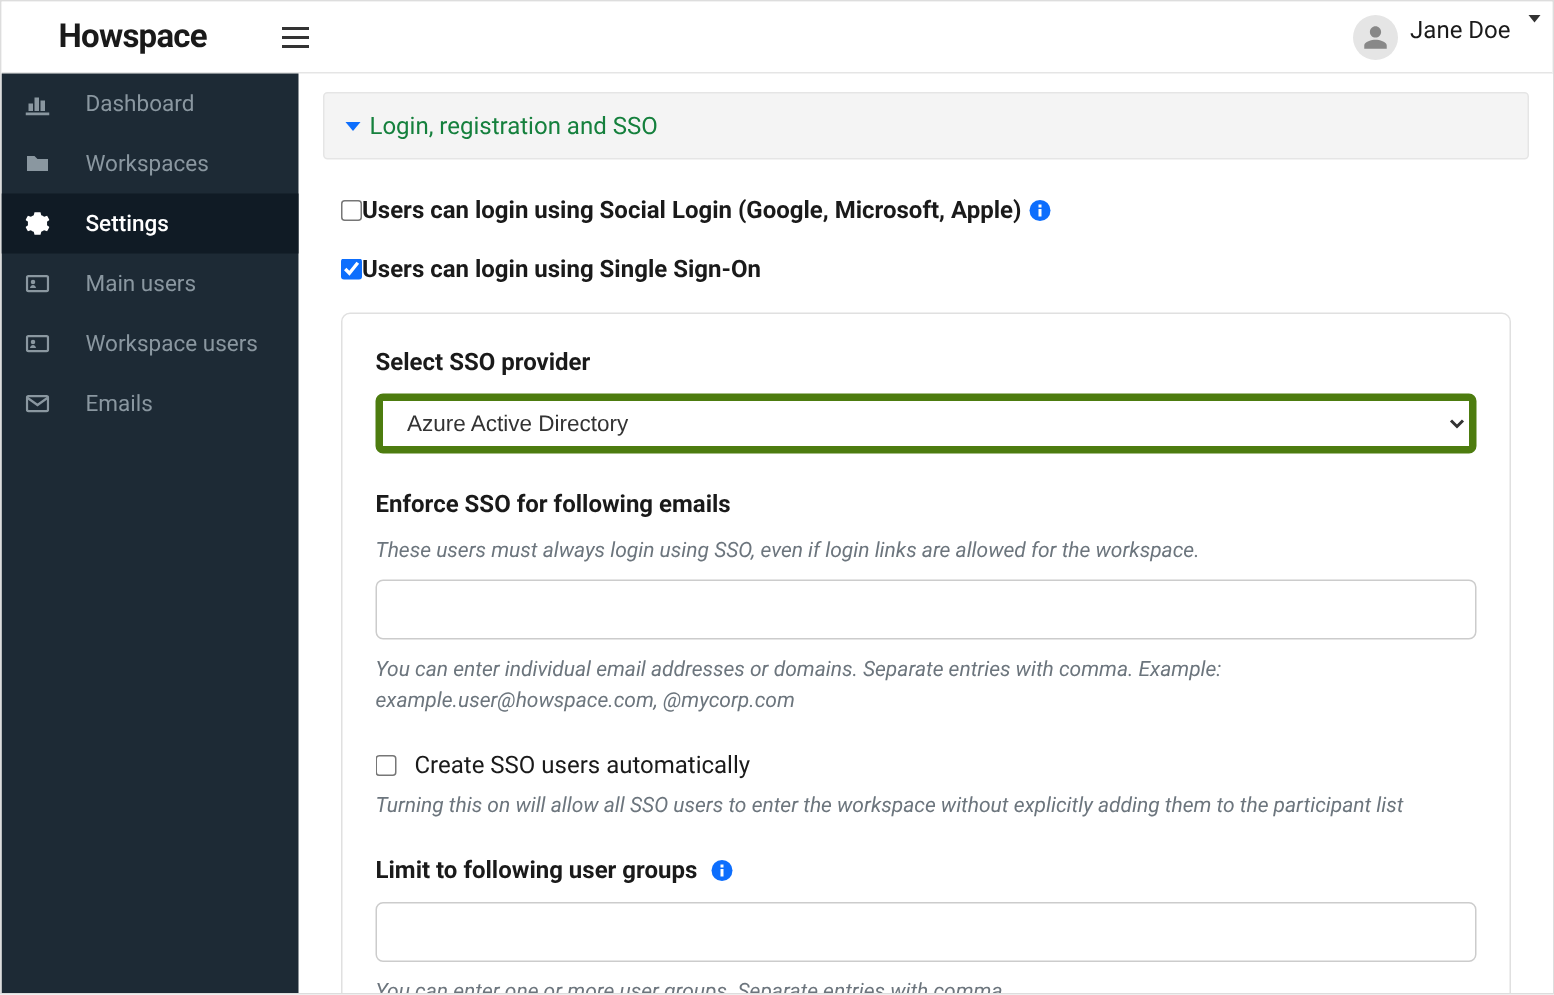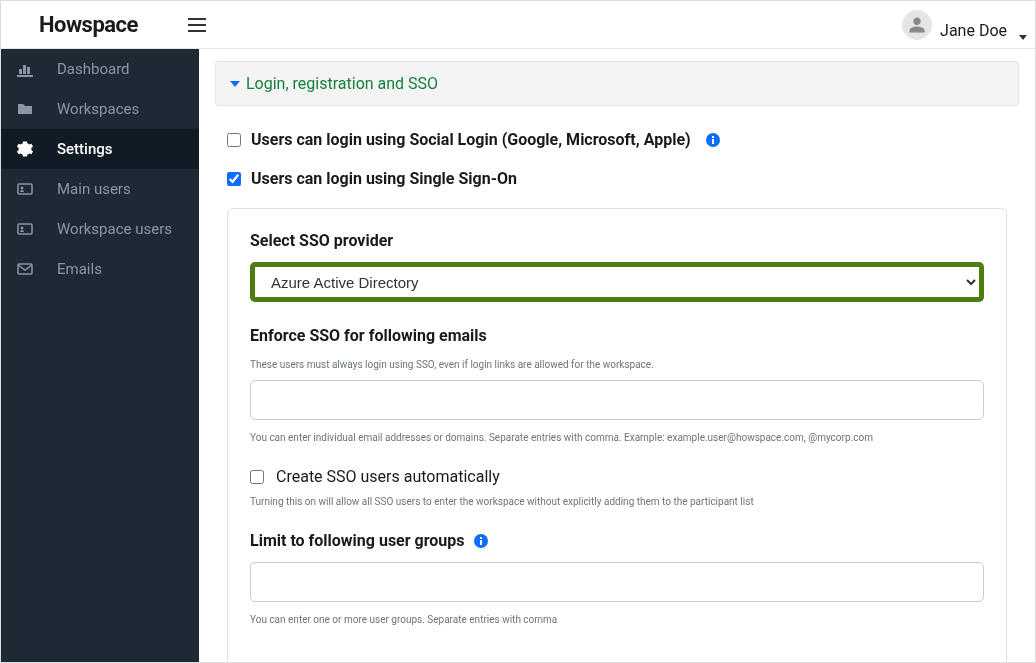--- a/index.html
+++ b/index.html
@@ -39,21 +39,21 @@
 }
 .hamburger-icon span {
   display: block;
   height: 2px;
   background: #333;
   width: 100%;
 }
 .topbar-spacer { flex: 1; }
 .user-menu {
   display: flex;
-  align-items: flex-end;
+  align-items: flex-start;
   gap: 8px;
   cursor: pointer;
 }
 .avatar {
   width: 30px;
   height: 30px;
   border-radius: 50%;
   background: #e5e5e5;
   display: flex;
   align-items: center;
@@ -116,21 +116,21 @@
   color: #15803d;
   font-size: 16px;
   font-weight: 400;
 }
 .section-body {
   padding: 24px 12px 0 12px;
 }
 .check-row {
   display: flex;
   align-items: center;
-  gap: 10px;
+  gap: 0;
   margin-bottom: 20px;
 }
 .check-row input[type="checkbox"] {
   width: 14px; height: 14px;
   accent-color: #0d6efd;
   cursor: pointer;
 }
 .check-row label {
   font-weight: 700;
   font-size: 16px;
@@ -166,24 +166,25 @@
   border: 5px solid #4d7c0f;
   border-radius: 5px;
   padding: 0 12px;
   font-size: 15px;
   color: #333;
   background: #fff;
   cursor: pointer;
   margin-bottom: 24px;
 }
 .help-text {
-  font-size: 10px;
+  font-size: 14px;
   color: #6c757d;
   margin-bottom: 8px;
   line-height:1.5;
+  font-style:italic;
 }
 .text-input {
   width: 100%;
   height: 40px;
   border: 1px solid #ccc;
   border-radius: 5px;
   padding: 0 12px;
   font-size: 15px;
   margin-bottom: 10px;
 }

